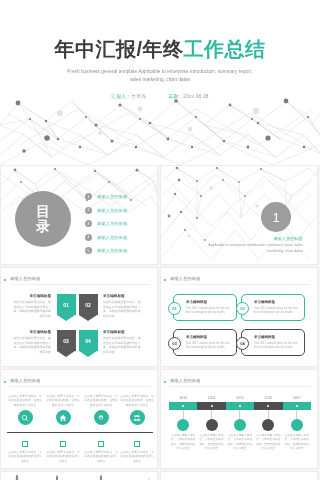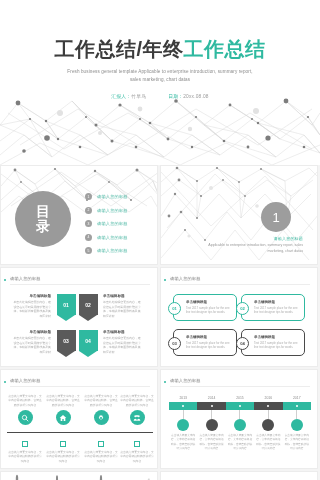--- a/index.html
+++ b/index.html
@@ -185,21 +185,21 @@
         <circle cx="60" cy="18" r="3"></circle>
           <circle cx="140" cy="14" r="2.4"></circle>
           <circle cx="256" cy="16" r="3"></circle>
         <circle cx="190" cy="34" r="2.2"></circle>
           <circle cx="100" cy="38" r="2"></circle>
       </g>
     </svg>
 
     <div class="cover-inner">
       <div class="cover-title">
-        <span class="t-dark">工作总结/年终</span><span class="t-teal">工作总结</span>
+        <span class="t-dark">年中汇报/年终</span><span class="t-teal">工作总结</span>
       </div>
       <div class="cover-sub">Fresh business general template Applicable to enterprise introduction, summary report, sales marketing, chart datas</div>
       <div class="cover-meta">
         <span>汇报人：</span><span class="val">竹早鸟</span><span class="gap"></span><span>日期：</span><span class="val">20xx.08.08</span>
       </div>
     </div>
   </div>
 
   <div class="grid">
 

